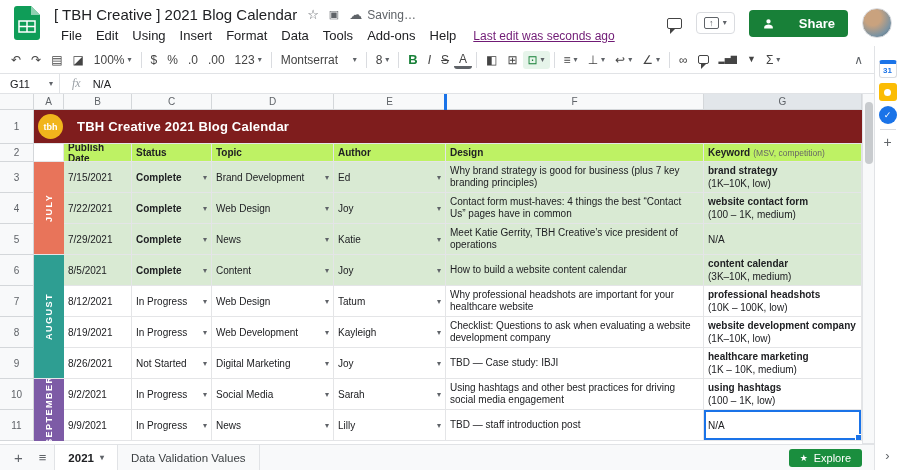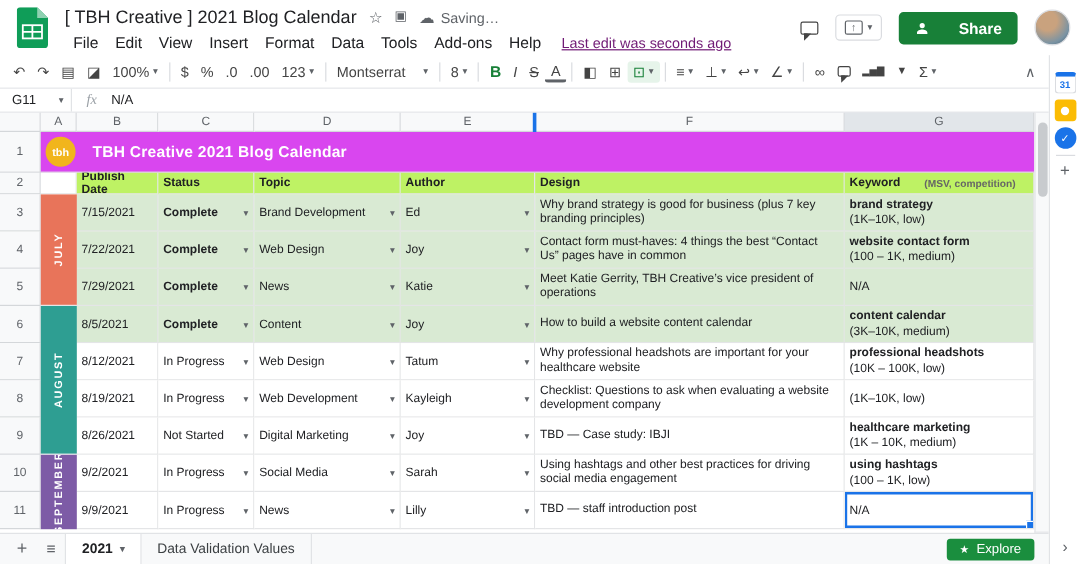--- a/index.html
+++ b/index.html
@@ -55,25 +55,25 @@
   .col-drag{position:absolute;left:444px;top:94px;width:3px;height:16px;background:#1a73e8;z-index:3}
 
   
   .gridrows{position:absolute;top:110px;left:0;width:862px;height:331px;background:#fff}
   .row{display:flex;height:31px}
   .r1{height:34px}.r2{height:18px}
   .rn{width:34px;flex:none;background:#f8f9fa;border-right:1px solid #d4d7da;border-bottom:1px solid #d4d7da;display:flex;align-items:center;justify-content:center;font-size:10px;color:#5f6368}
   .cA{width:30px;flex:none;border-right:1px solid #e4e5e7;border-bottom:1px solid #e4e5e7;background:#fff}
   .c{border-right:1px solid #e4e5e7;border-bottom:1px solid #e4e5e7;display:flex;align-items:center;padding:2px 4px;font-size:10px;overflow:hidden;flex:none;background:#fff}
   .g{background:#d9ead3}
-  .banner{width:828px;background:#d946ef;display:flex;align-items:center;gap:14px;padding-left:4px;border-bottom:1px solid #e4e5e7}
+  .banner{width:828px;background:#7f1d1d;display:flex;align-items:center;gap:14px;padding-left:4px;border-bottom:1px solid #e4e5e7}
   .logo-circle{width:25px;height:25px;flex:none;border-radius:50%;background:#f1b51c;color:#fff;font-weight:bold;font-size:9px;display:flex;align-items:center;justify-content:center}
   .banner-title{color:#fff;font-weight:bold;font-size:13px;letter-spacing:.2px;white-space:nowrap}
   .hc{font-weight:bold;background:#bef264}
-  .hnote{font-weight:bold;color:#666;font-size:8.5px;margin-left:20px}
+  .hnote{font-weight:normal;color:#666;font-size:8.5px;margin-left:3px}
   .ddc{justify-content:space-between}
   .ddc::after{content:"▾";font-size:8px;color:#5f6368;margin-left:2px}
   .cF{line-height:1.25}
   .cG{flex-direction:column;align-items:flex-start;justify-content:center;line-height:1.3}
   .kwl{font-weight:bold}
   .kwd{font-weight:normal}
   .sel{box-shadow:inset 0 0 0 2px #1a73e8;position:relative}
   .sel::after{content:"";position:absolute;right:-1px;bottom:-1px;width:5px;height:5px;background:#1a73e8;border:1px solid #fff}
   .month{position:absolute;left:34px;width:30px;display:flex;align-items:center;justify-content:center;color:#fff;font-size:9px;font-weight:bold;letter-spacing:1.5px;writing-mode:vertical-rl;transform:rotate(180deg);overflow:hidden;z-index:2}
 
@@ -120,21 +120,21 @@
         <span class="tb-ic">☆</span>
         <span class="tb-ic" style="font-size:11px">▣</span>
         <span class="saving">
           <span class="tb-ic">☁</span>
           <span>Saving…</span>
         </span>
       </div>
       <div class="menu-row">
         <span class="mi">File</span>
         <span class="mi">Edit</span>
-        <span class="mi">View</span>
+        <span class="mi">Using</span>
         <span class="mi">Insert</span>
         <span class="mi">Format</span>
         <span class="mi">Data</span>
         <span class="mi">Tools</span>
         <span class="mi">Add-ons</span>
         <span class="mi">Help</span>
         <span class="last-edit">Last edit was seconds ago</span>
       </div>
     </div>
     <div class="tb-right">
@@ -376,20 +376,21 @@
           <span>In Progress</span>
         </div>
       <div class="c wD ddc">
           <span>Web Development</span>
         </div>
       <div class="c wE ddc">
           <span>Kayleigh</span>
         </div>
       <div class="c wF cF">Checklist: Questions to ask when evaluating a website development company</div>
       <div class="c wG cG">
+        <span class="kwl">website development company</span>
         <span class="kwd">(1K–10K, low)</span>
       </div>
     </div>
 
     <div class="row">
       <div class="rn">9</div>
       <div class="cA"></div>
       <div class="c wB">8/26/2021</div>
       <div class="c wC ddc">
           <span>Not Started</span>

